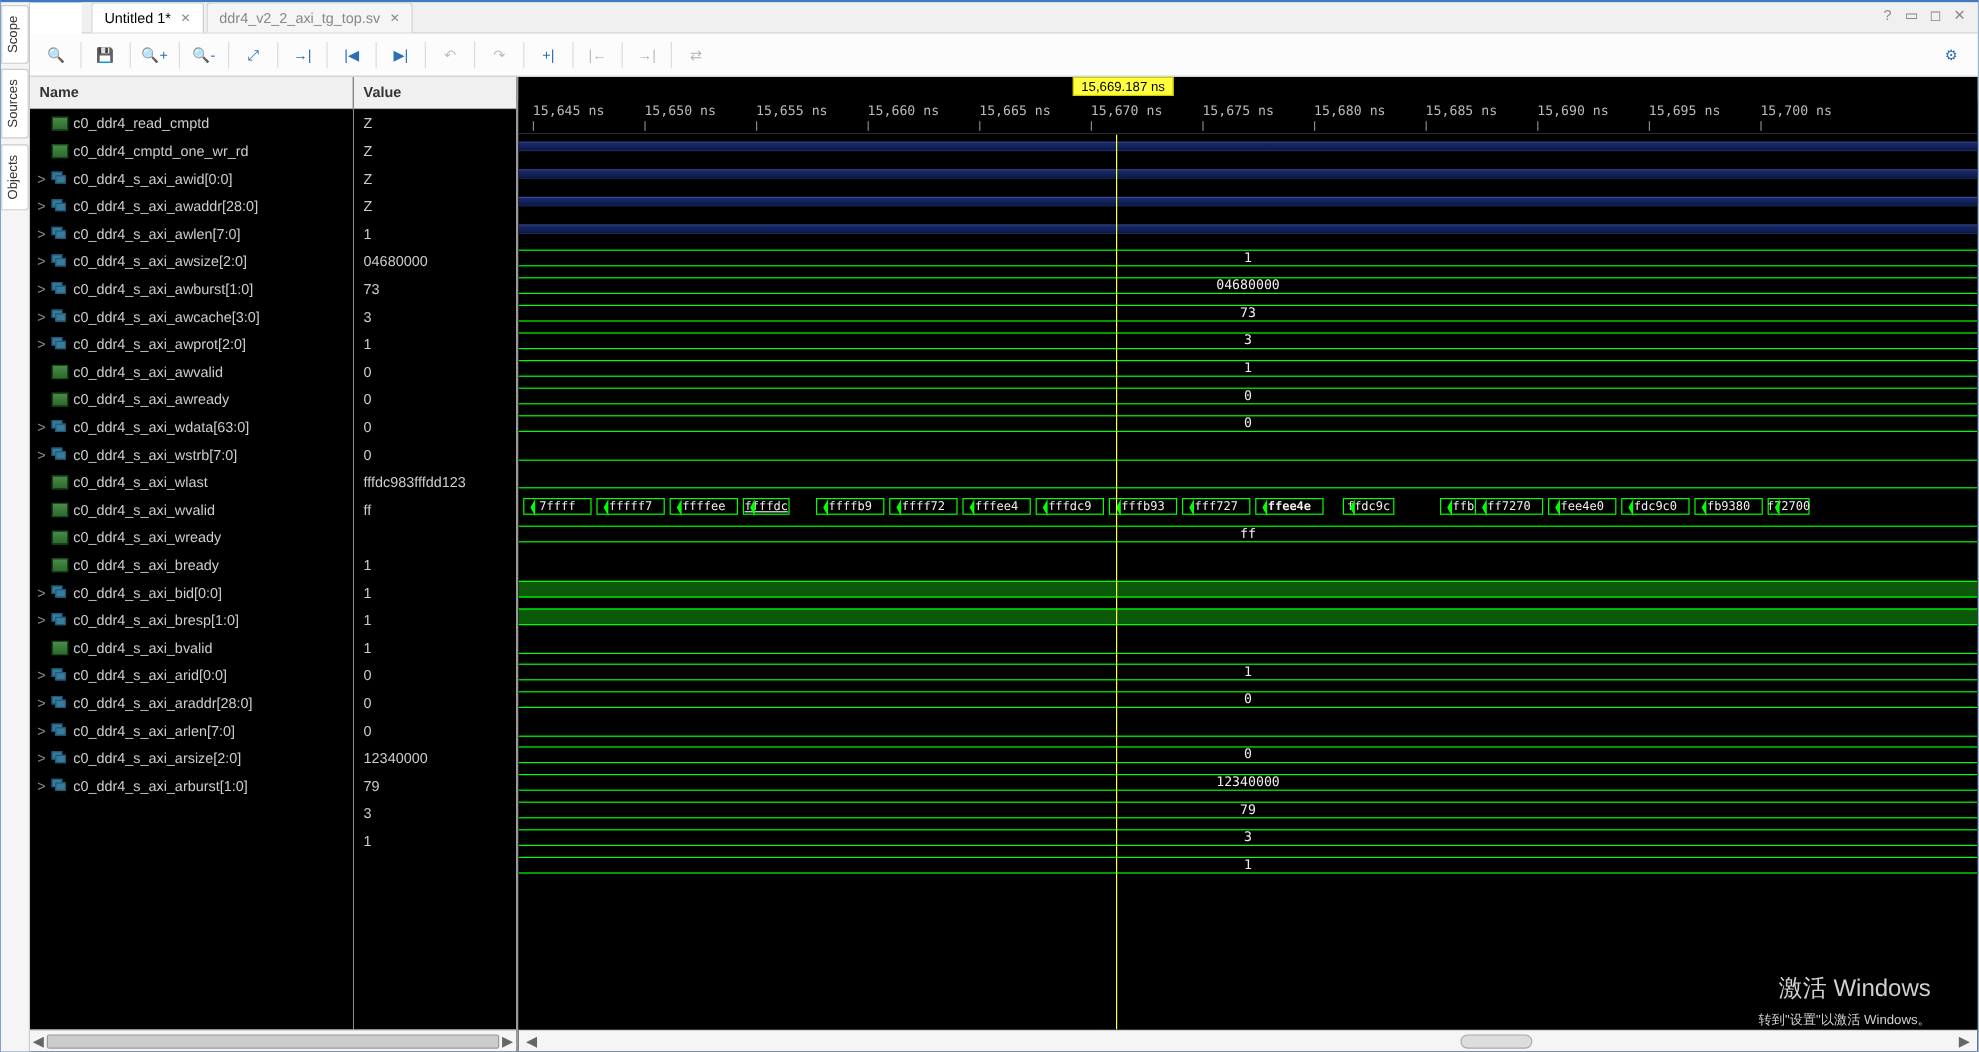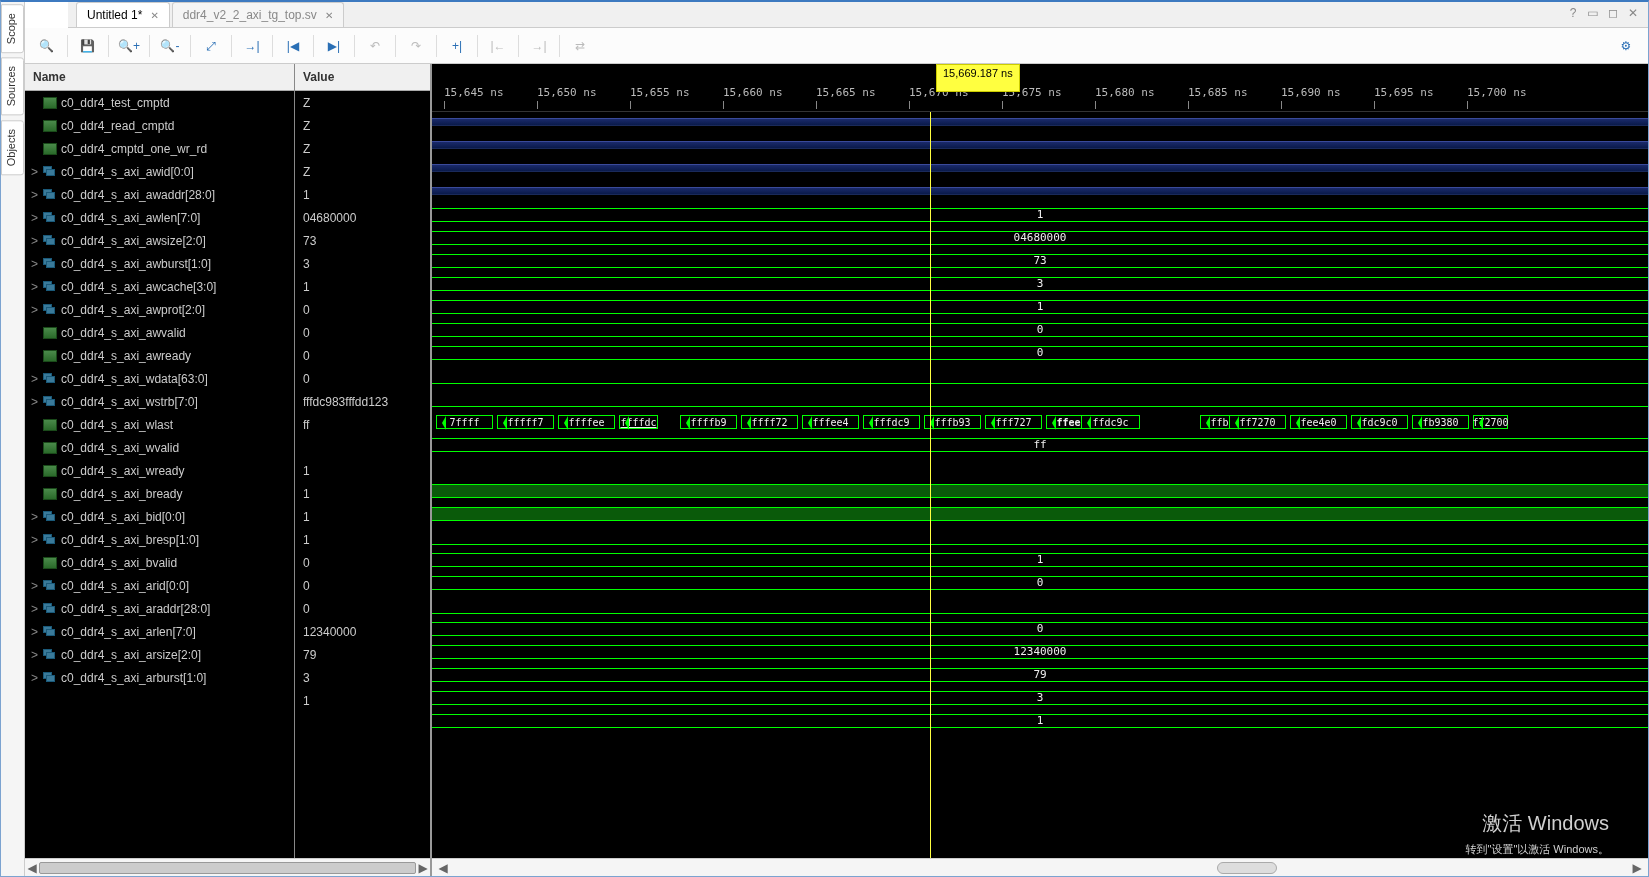--- a/index.html
+++ b/index.html
@@ -38,21 +38,21 @@
 .sig-row .ico { width: 14px; height: 12px; margin-right: 4px; position: relative; }
 .ico-scalar { background: linear-gradient(#4a8a4a, #2a6a2a); border: 1px solid #1a4a1a; }
 .ico-bus::before { content: ""; position: absolute; left: 0; top: 0; width: 7px; height: 5px; background: #3a7a9a; border: 1px solid #1a5a7a; }
 .ico-bus::after { content: ""; position: absolute; left: 3px; top: 3px; width: 7px; height: 5px; background: #3a7a9a; border: 1px solid #1a5a7a; }
 .val-row { height: 23px; display: flex; align-items: center; padding: 0 8px; color: #ccc; font-size: 12px; }
 
 .panel-hscroll { height: 18px; background: #f5f5f5; border-top: 1px solid #ccc; display: flex; align-items: center; }
 .panel-hscroll .thumb { height: 12px; background: #ccc; border: 1px solid #999; border-radius: 2px; }
 
 .panel-wave { flex: 1; display: flex; flex-direction: column; position: relative; overflow: hidden; }
-.marker { position: absolute; top: 0; left: 462px; height: 28px; background: #ffff40; color: #000; font-size: 11px; padding: 2px 6px; border: 1px solid #cccc00; z-index: 10; margin-left: 42px; }
+.marker { position: absolute; top: 0; left: 462px; height: 16px; background: #ffff40; color: #000; font-size: 11px; padding: 2px 6px; border: 1px solid #cccc00; z-index: 10; }
 .ruler { height: 28px; background: #000; border-bottom: 1px solid #333; position: relative; margin-top: 20px; }
 .tick { position: absolute; top: 2px; color: #bbb; font-size: 11px; font-family: monospace; }
 .tick::after { content: ""; position: absolute; bottom: -10px; left: 0; width: 1px; height: 8px; background: #888; }
 .wave-body { flex: 1; background: #000; position: relative; overflow: hidden; }
 .wave-row { height: 23px; position: relative; border-bottom: 0; }
 .trace-blue { position: absolute; left: 0; right: 0; top: 6px; height: 8px; background: linear-gradient(to bottom, #1a2a6a, #0a1a4a); border-top: 1px solid #3a4a9a; border-bottom: 1px solid #1a2a5a; }
 .trace-green-bus { position: absolute; left: 0; right: 0; top: 4px; height: 14px; border-top: 1px solid #0f0; border-bottom: 1px solid #0f0; }
 .trace-green-high { position: absolute; left: 0; right: 0; top: 4px; height: 14px; background: #0a5a0a; border-top: 1px solid #0f0; border-bottom: 1px solid #0f0; }
 .trace-green-low { position: absolute; left: 0; right: 0; bottom: 4px; height: 1px; border-top: 1px solid #0f0; }
 .bus-label { position: absolute; top: 4px; color: #eee; font-size: 11px; font-family: monospace; z-index: 3; }
@@ -136,25 +136,20 @@
     <div class="content">
 
       <div class="panel-left">
         <div class="panel-left-inner">
           <div class="col-name">
             <div class="col-header">Name</div>
             <div class="col-body" id="name-col">
                 <div class="sig-row">
                   <span class="exp"></span>
                   <span class="ico ico-scalar"></span>
-                  <span>c0_ddr4_test_cmptd</span>
-                </div>
-                <div class="sig-row">
-                  <span class="exp"></span>
-                  <span class="ico ico-scalar"></span>
                   <span>c0_ddr4_read_cmptd</span>
                 </div>
                 <div class="sig-row">
                   <span class="exp"></span>
                   <span class="ico ico-scalar"></span>
                   <span>c0_ddr4_cmptd_one_wr_rd</span>
                 </div>
                 <div class="sig-row">
                   <span class="exp">&gt;</span>
                   <span class="ico ico-bus"></span>
@@ -383,21 +378,21 @@
               <div class="wdata-seg" style="left: 65px; width: 57px;">fffff7</div>
               <div class="wdata-seg" style="left: 126px; width: 57px;">ffffee</div>
               <div class="wdata-seg" style="left: 187px; width: 39px; text-decoration: underline;">ffffdc</div>
               <div class="wdata-seg" style="left: 248px; width: 57px;">ffffb9</div>
               <div class="wdata-seg" style="left: 309px; width: 57px;">ffff72</div>
               <div class="wdata-seg" style="left: 370px; width: 57px;">fffee4</div>
               <div class="wdata-seg" style="left: 431px; width: 57px;">fffdc9</div>
               <div class="wdata-seg" style="left: 492px; width: 57px;">fffb93</div>
               <div class="wdata-seg" style="left: 553px; width: 57px;">fff727</div>
               <div class="wdata-seg" style="left: 614px; width: 57px; font-weight: bold;">ffee4e</div>
-              <div class="wdata-seg" style="left: 649px; width: 59px;">ffdc9c</div>
+              <div class="wdata-seg" style="left: 687px; width: 43px;">ffdc9c</div>
               <div class="wdata-seg" style="left: 736px; width: 57px; margin-left: 32px;">ffb938</div>
               <div class="wdata-seg" style="left: 797px; width: 57px;">ff7270</div>
               <div class="wdata-seg" style="left: 858px; width: 57px;">fee4e0</div>
               <div class="wdata-seg" style="left: 919px; width: 57px;">fdc9c0</div>
               <div class="wdata-seg" style="left: 980px; width: 57px;">fb9380</div>
               <div class="wdata-seg" style="left: 1041px; width: 35px;">f72700</div>
             </div>
             <div class="wave-row">
               <div class="trace-green-bus"></div>
               <div class="bus-label bus-center">ff</div>

